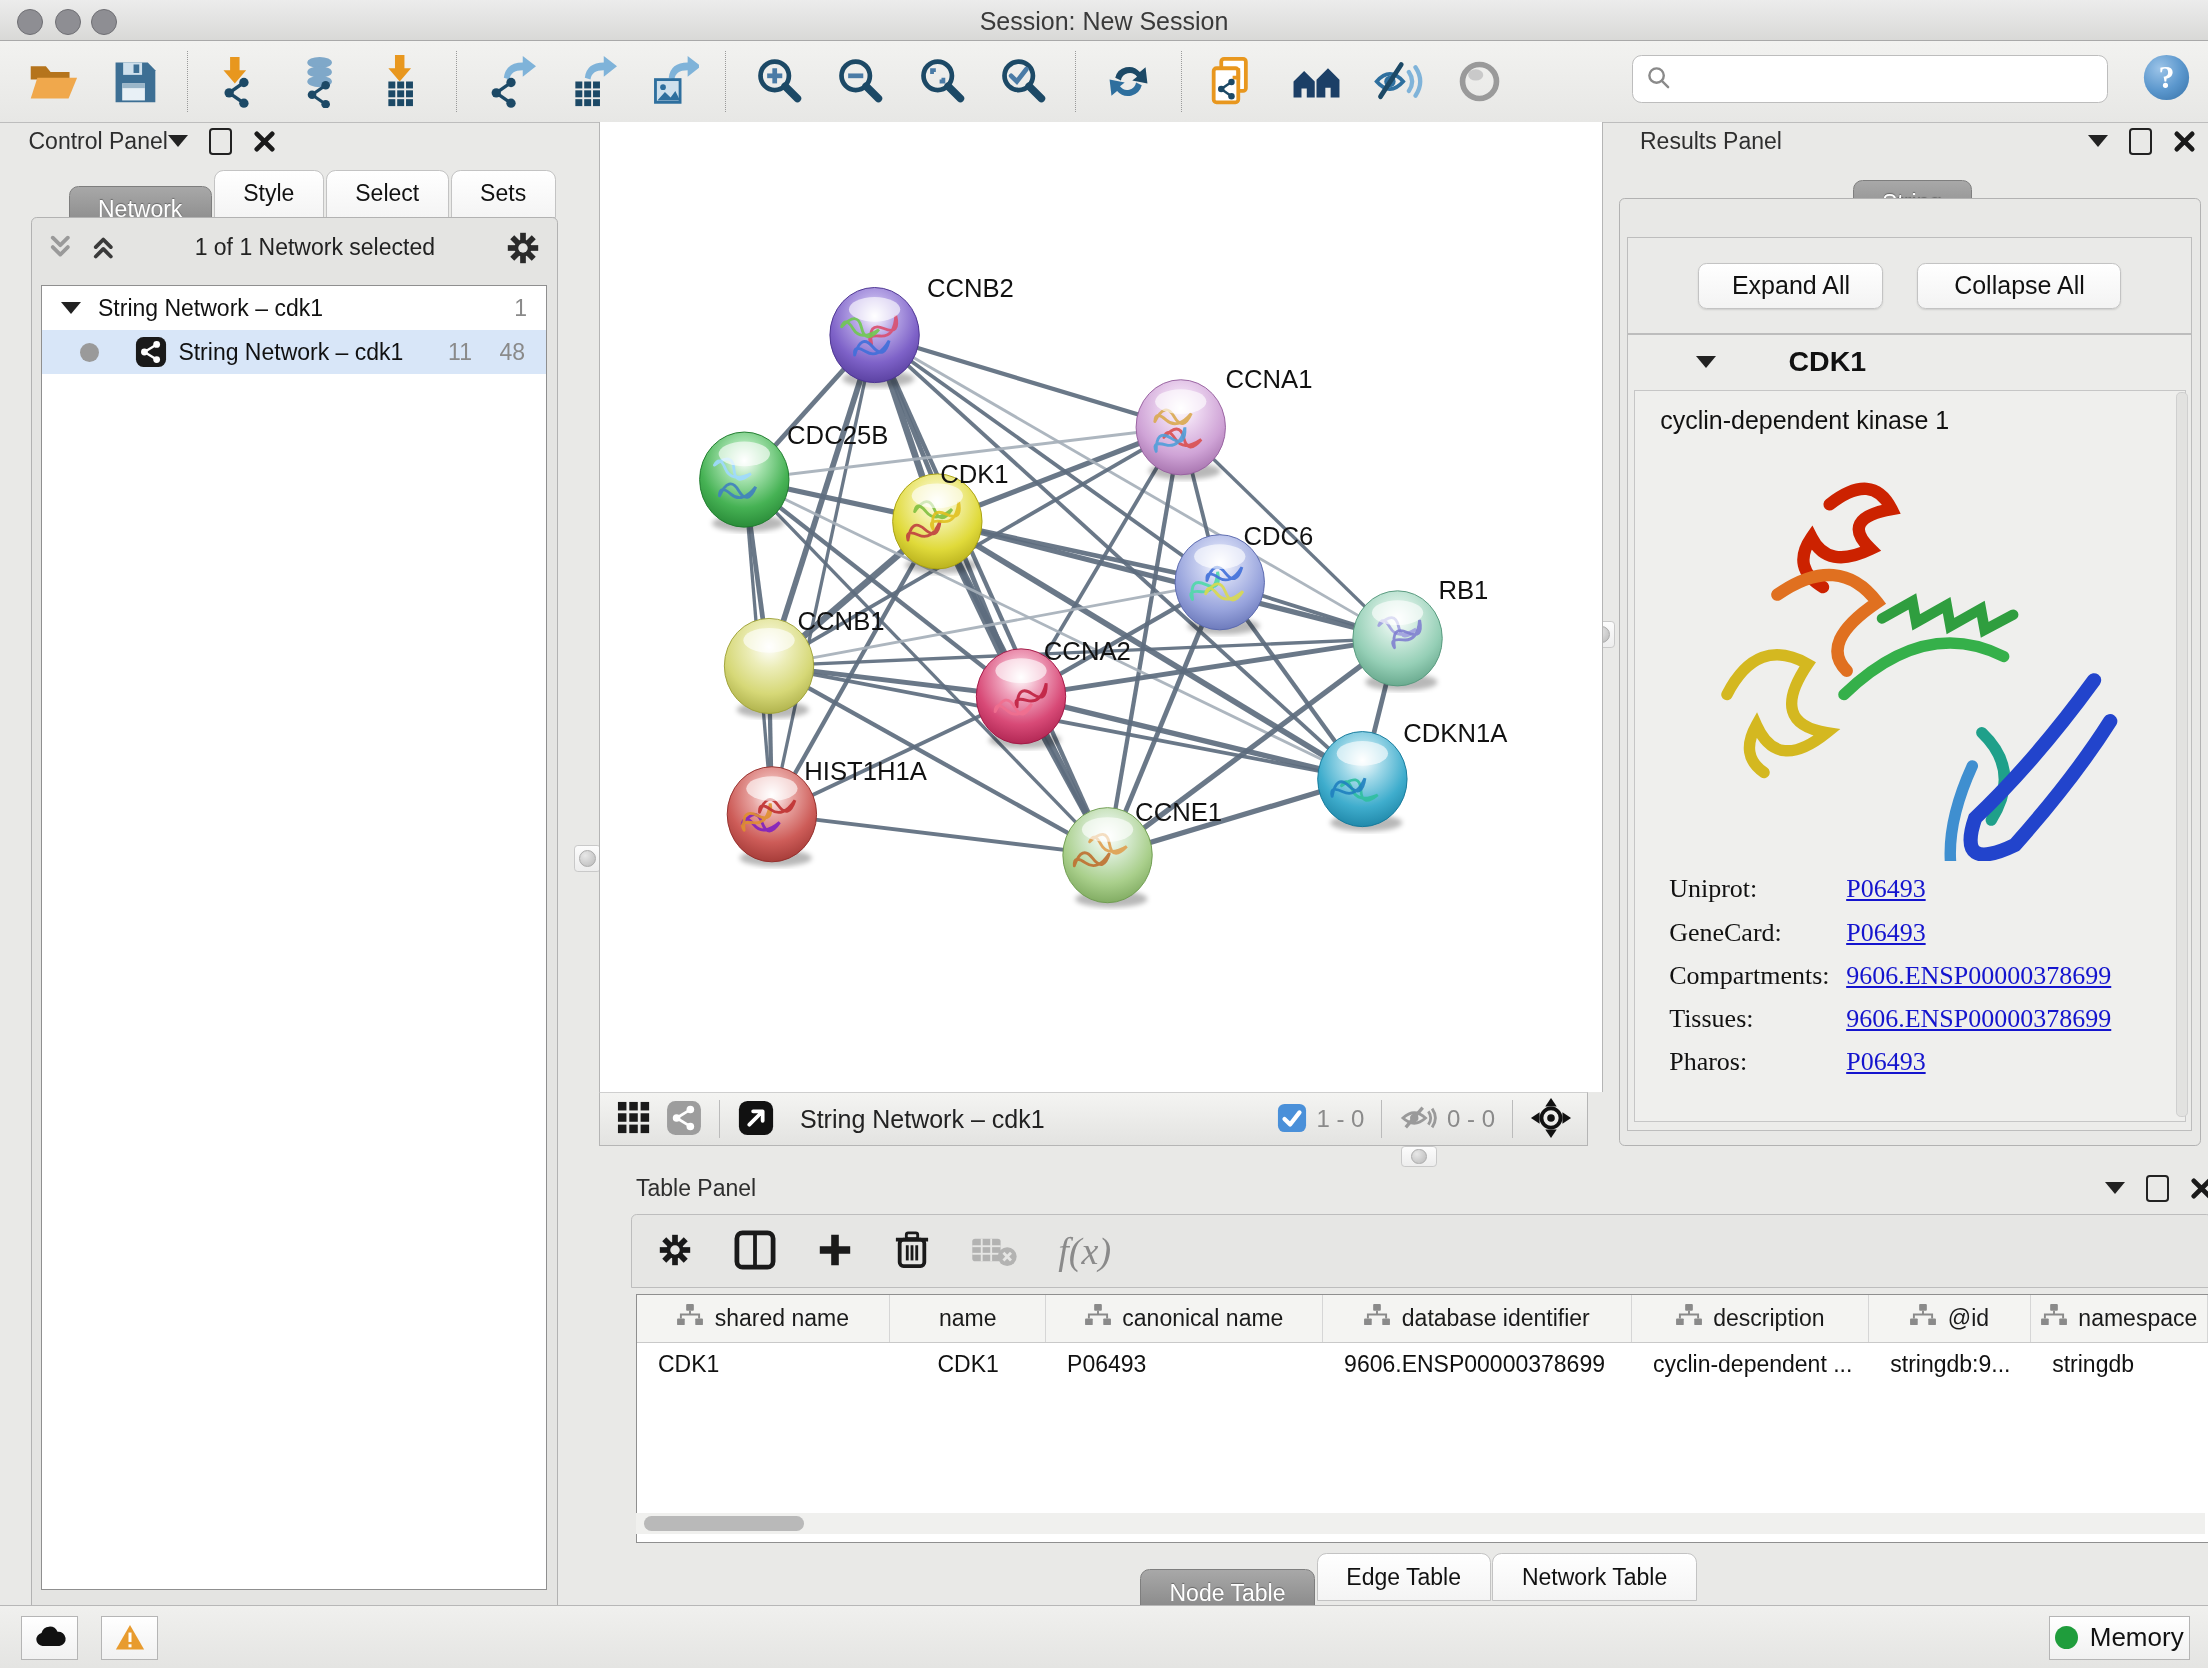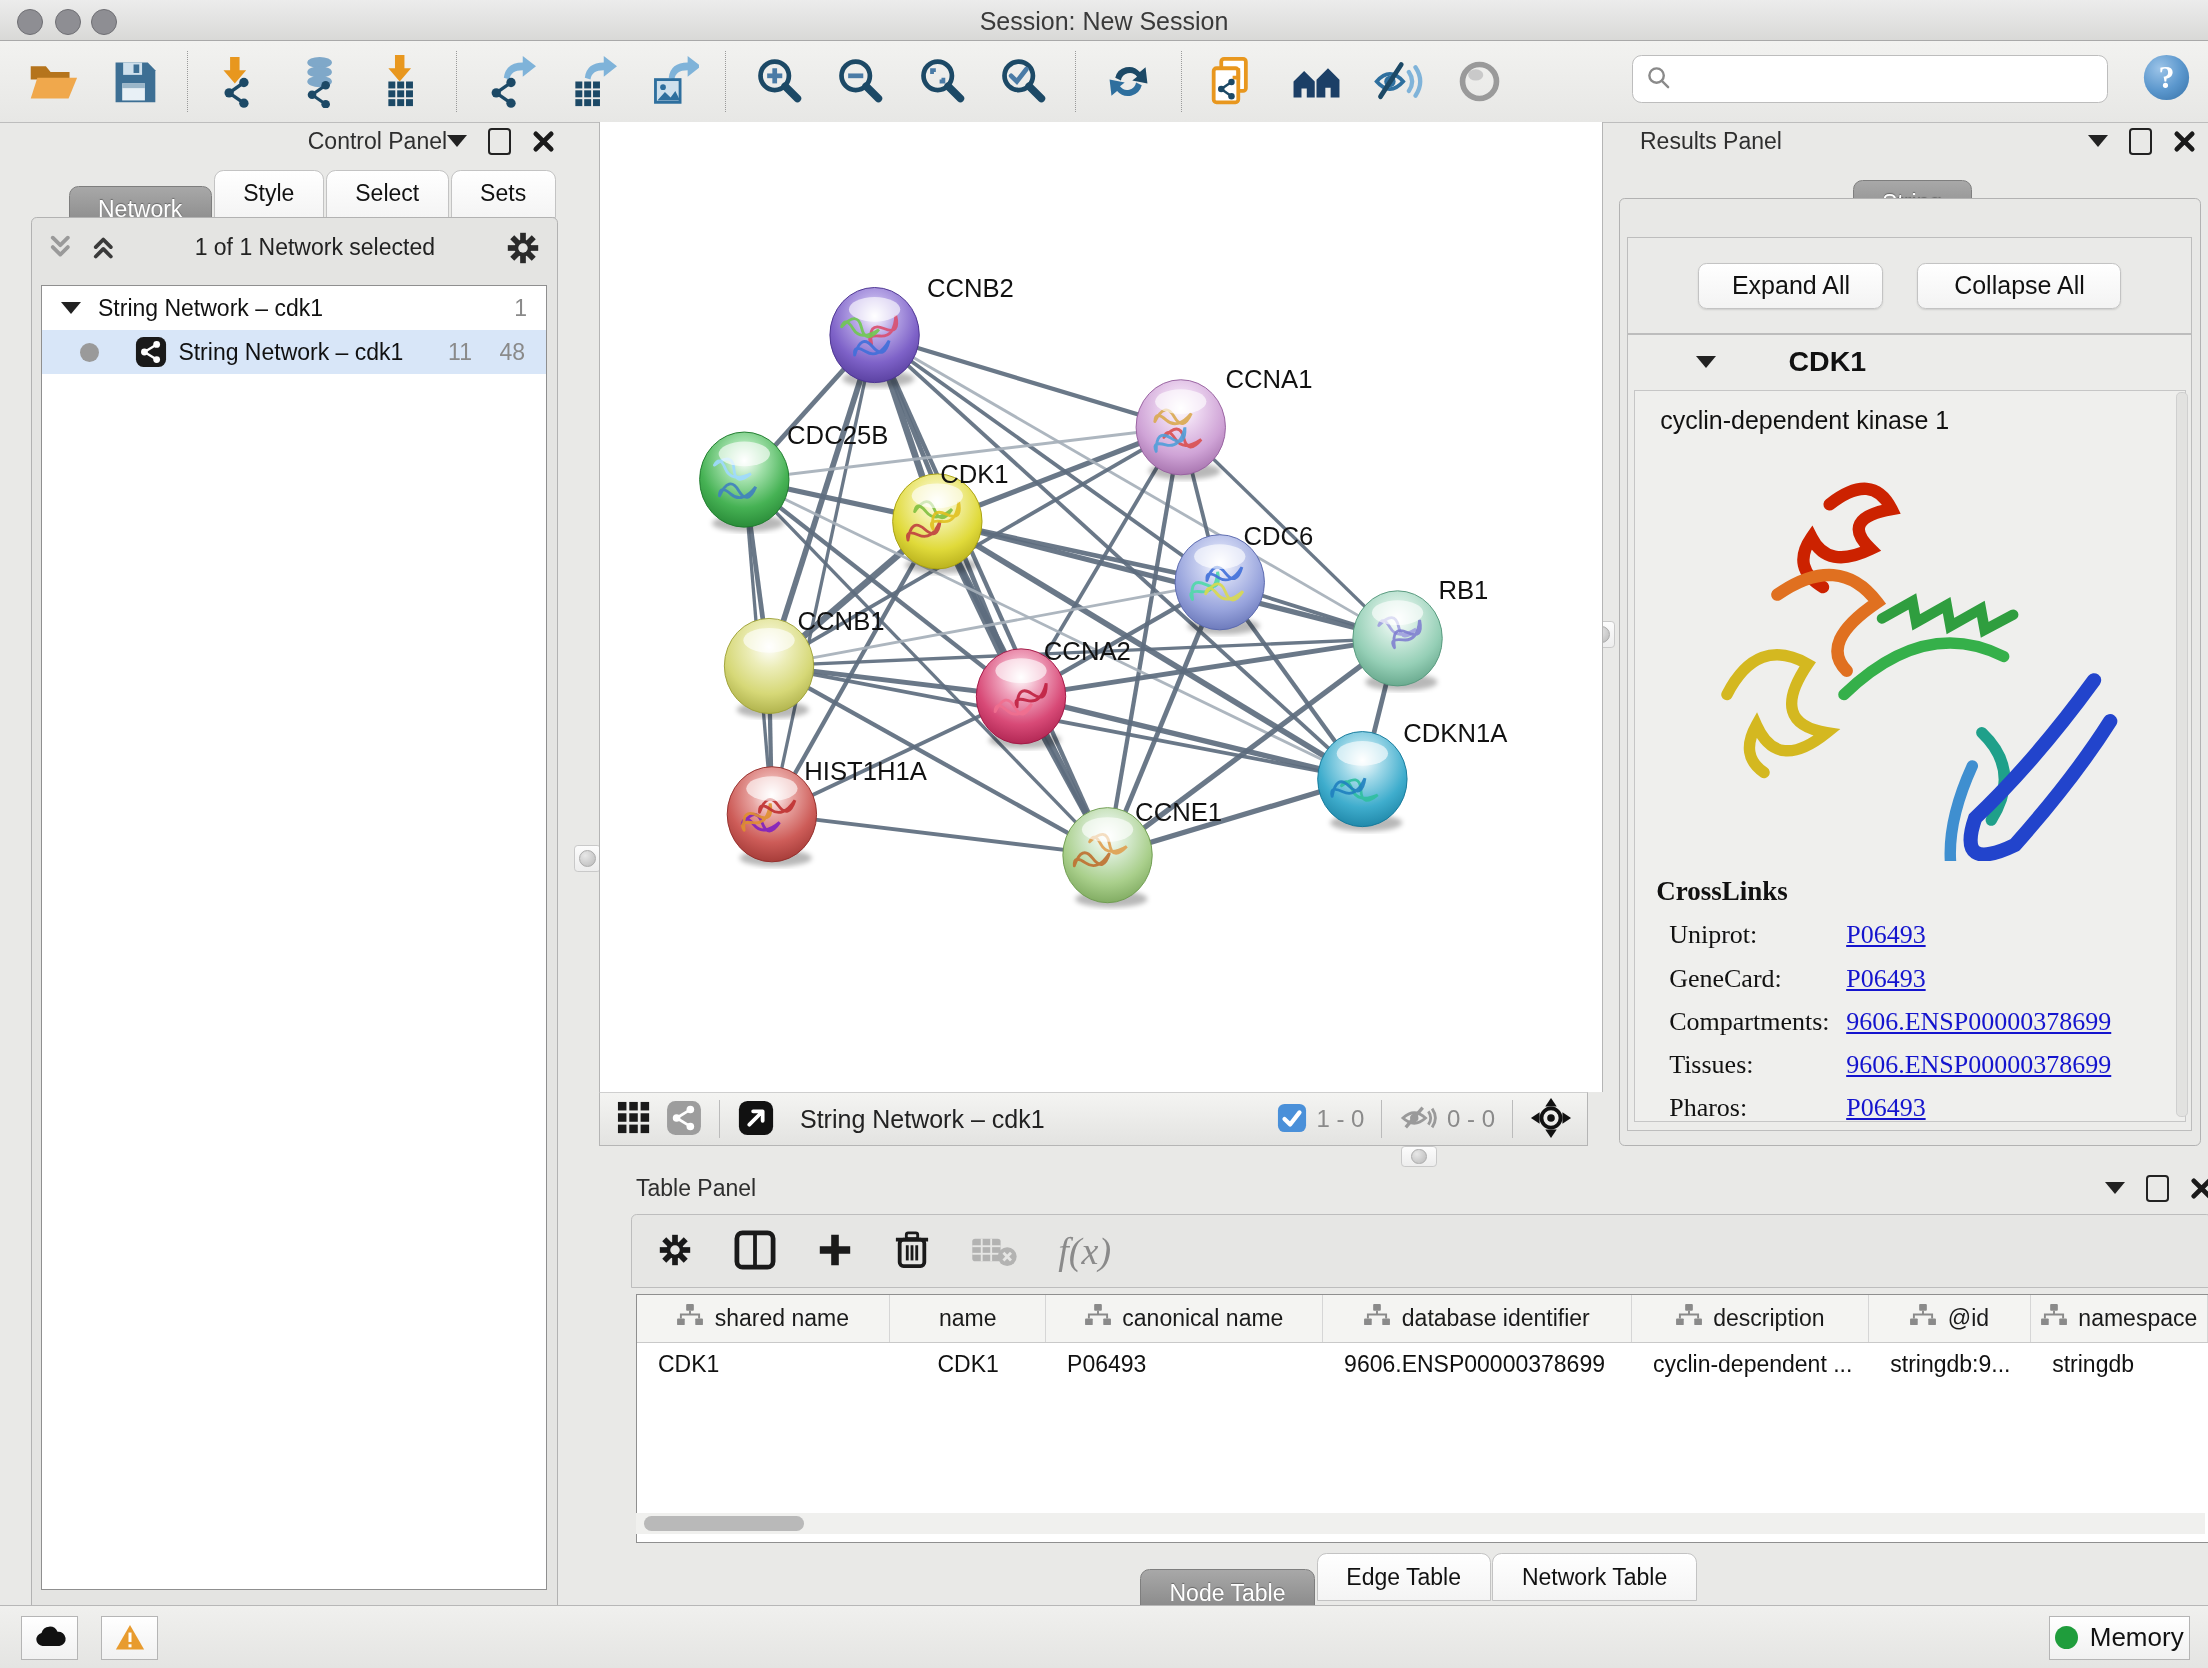--- a/index.html
+++ b/index.html
@@ -293,21 +293,21 @@
             <stop offset="0.55" stop-color="#5b97cd"></stop>
             <stop offset="1" stop-color="#3a75ab"></stop>
           </radialGradient>
         </defs>
       <circle cx="26" cy="26" r="24" fill="url(#helpg)"></circle>
       <text x="26" y="37" text-anchor="middle" font-family="Liberation Serif,serif" font-size="34" font-weight="bold" fill="#fff">?</text>
     </svg>
   </div>
 
   <div class="abs" id="control-panel">
-    <div style="display:flex;align-items:center;justify-content:flex-end;height:38px;padding:0 11.4px 0 19px">
+    <div style="display:flex;align-items:center;justify-content:flex-start;height:38px;padding:0 11.4px 0 19px">
       <span class="panel-title">Control Panel</span>
       <span class="panel-ctls">
         <span class="tri-down"></span>
         <span class="float-box"></span>
         <svg width="23" height="23" viewBox="0 0 24 24">
             <path d="M4 4 L20 20 M20 4 L4 20" stroke="#1a1a1a" stroke-width="5" stroke-linecap="round"></path>
           </svg>
       </span>
     </div>
     <div style="display:flex;margin-left:59px;margin-top:9.5px" id="cp-tabs">
@@ -690,21 +690,20 @@
     <path d="M150 55 q45 -35 65 5 q-55 10 -22 42 q-45 22 -62 -12 q-22 32 12 52" stroke="#cc2200" stroke-width="13"></path>
     <path d="M95 150 q65 -45 105 8 q-62 42 -32 72" stroke="#e07020" stroke-width="13"></path>
     <path d="M42 255 q32 -62 85 -32 q-42 62 20 72 q-52 42 -74 -8 q-18 32 8 50" stroke="#d4b820" stroke-width="12"></path>
     <path d="M205 175 l32 -18 4 22 32 -18 4 22 32 -18 4 22 30 -16" stroke="#2f9e3f" stroke-width="11"></path>
     <path d="M165 255 q85 -82 168 -40" stroke="#35b04a" stroke-width="12"></path>
     <path d="M310 295 q42 40 10 92" stroke="#1fa08a" stroke-width="12"></path>
     <path d="M428 240 q-62 85 -125 145 q-20 58 42 28 q62 -70 100 -130" stroke="#2244cc" stroke-width="15"></path>
     <path d="M300 330 q-42 92 -8 152 q30 22 42 -10" stroke="#3f8fd0" stroke-width="12"></path>
    </g>
             </svg>
-          <div style="font-family:'Liberation Serif',serif;font-size:27px;font-weight:bold;color:#111;margin:15px 0 0 21px">CrossLinks</div>
           <div id="crosslinks">
               <div class="xl-row">
                 <span class="xl-label">Uniprot:</span>
       <span class="xl-value"><a href="#">P06493</a></span>
               </div>
               <div class="xl-row">
                 <span class="xl-label">GeneCard:</span>
       <span class="xl-value"><a href="#">P06493</a></span>
               </div>
               <div class="xl-row">

